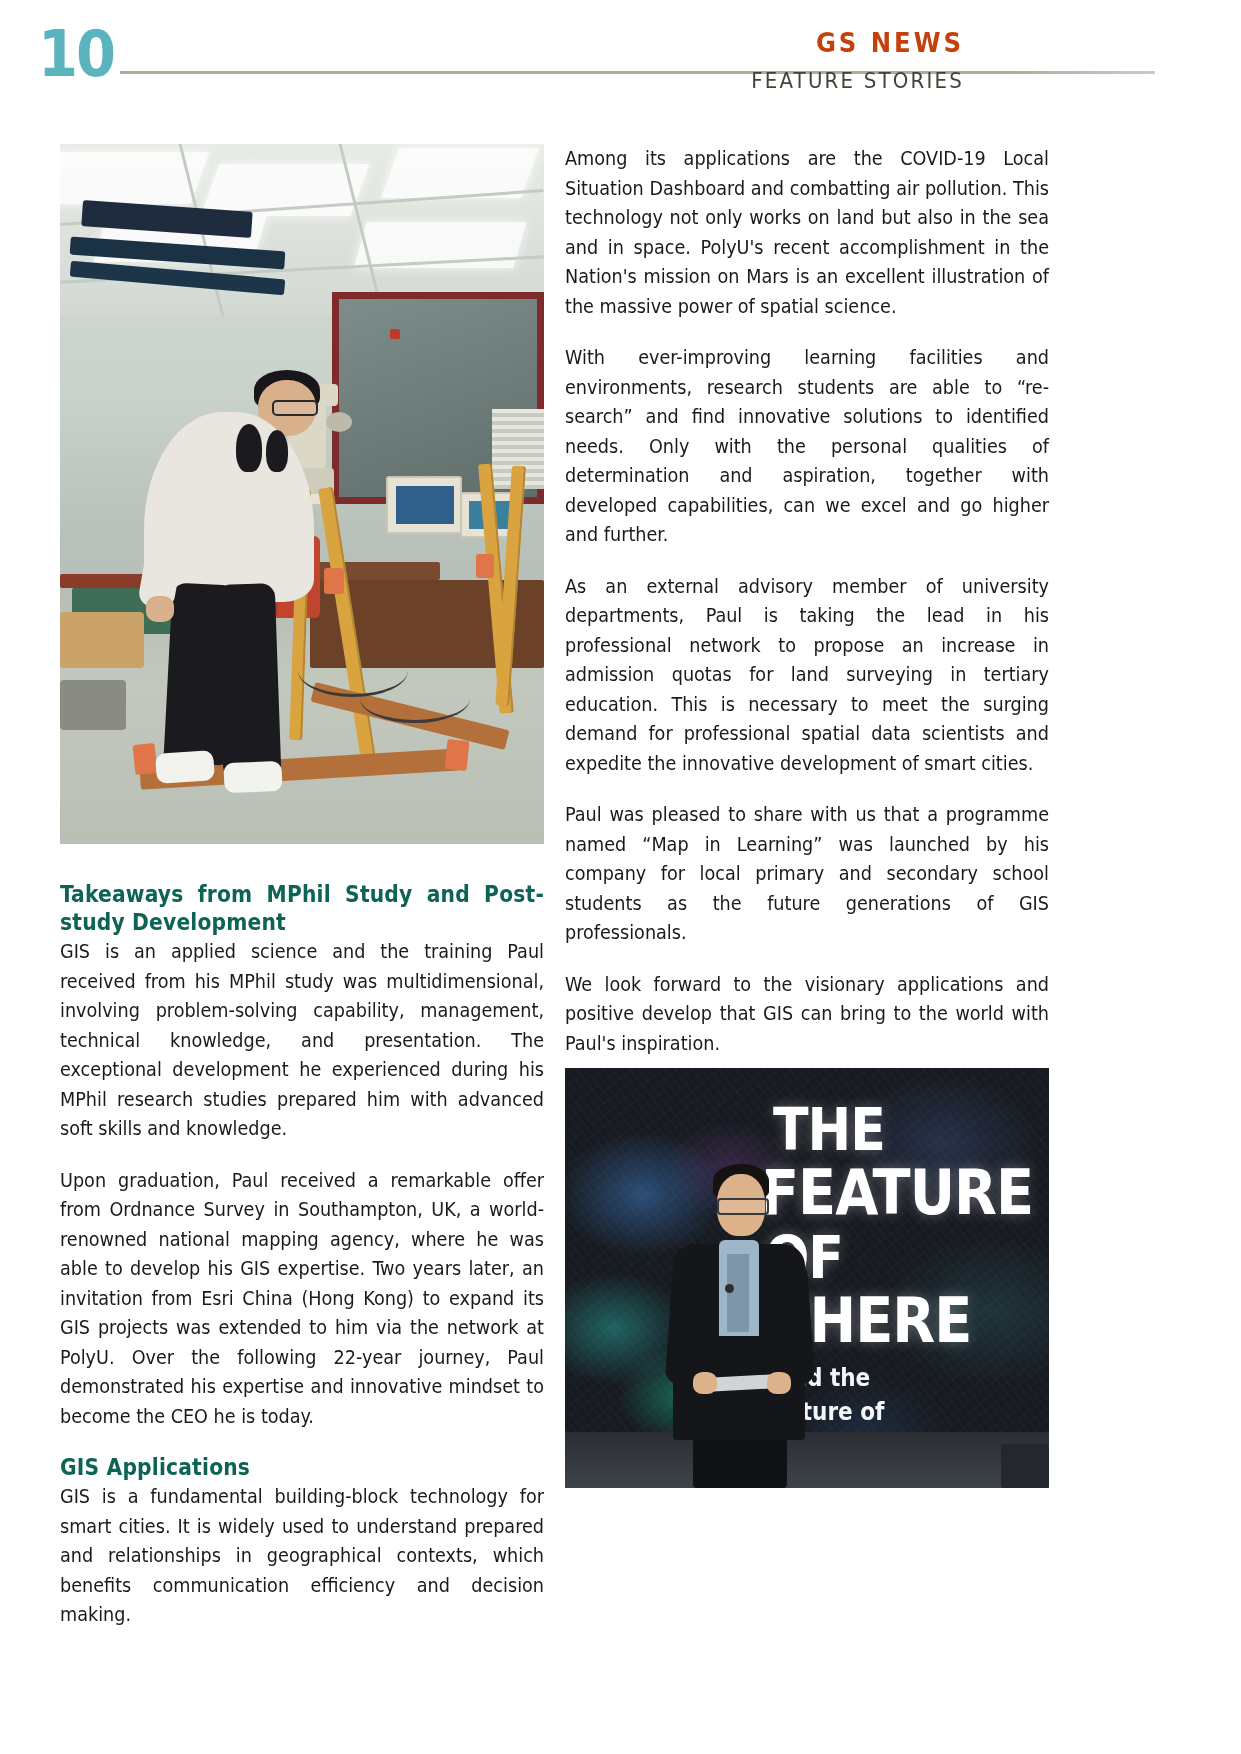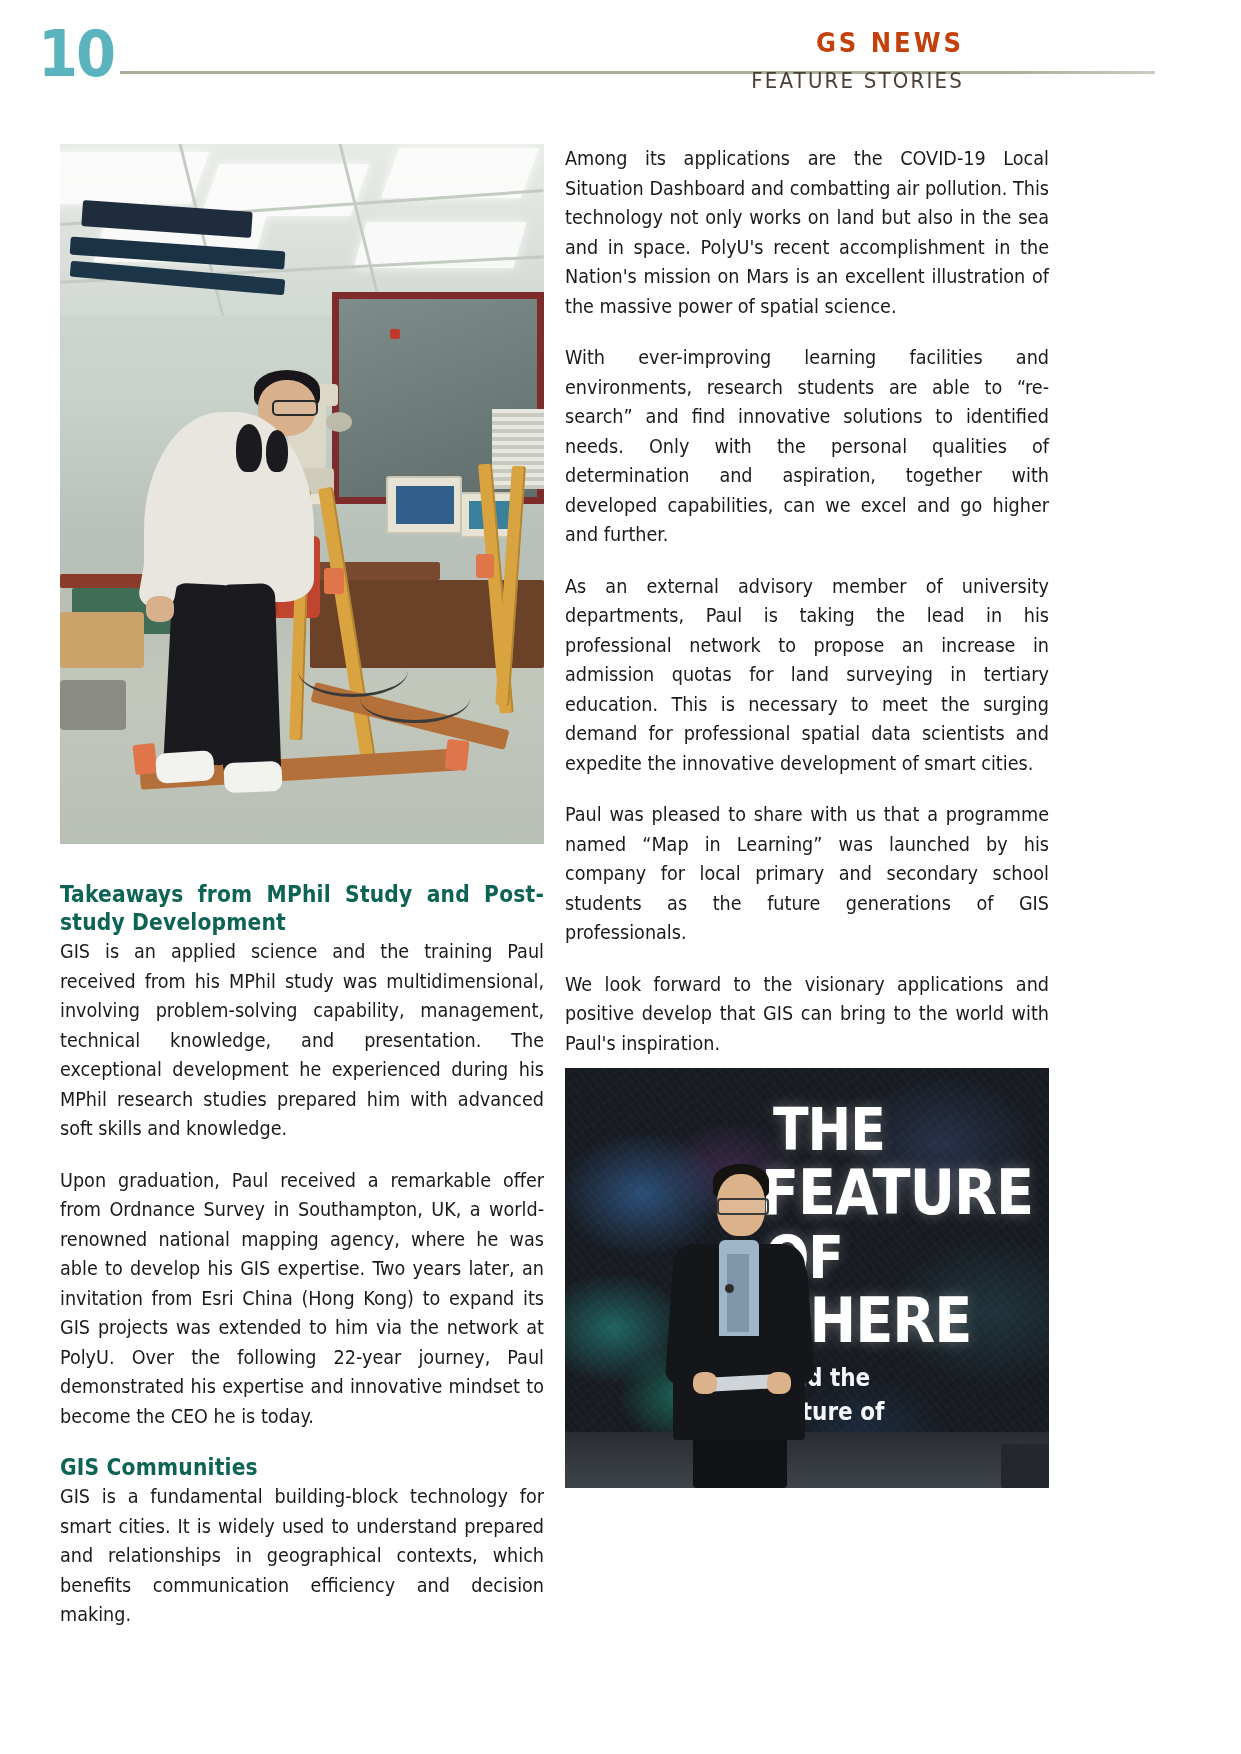--- a/index.html
+++ b/index.html
@@ -391,21 +391,21 @@
     <div style="position:absolute; left:86px; top:452px; width:28px; height:26px; background:#d8b08c; border-radius:40%;"></div>
     <div class="lab-cable" style="left:238px; top:500px; width:110px; height:50px;"></div>
     <div class="lab-cable" style="left:300px; top:530px; width:110px; height:46px;"></div>
     <div style="position:absolute; left:0px; top:536px; width:66px; height:50px; background:#8a8c84; border-radius:4px;"></div>
     <div style="position:absolute; left:0px; top:468px; width:84px; height:56px; background:#caa26a; border-radius:4px;"></div>
   </div>
 
   <h2 class="sec-heading">Takeaways from MPhil Study and Post-study Development</h2>
   <p class="body-text">GIS is an applied science and the training Paul received from his MPhil study was multidimensional, involving problem-solving capability, management, technical knowledge, and presentation. The exceptional development he experienced during his MPhil research studies prepared him with advanced soft skills and knowledge.</p>
   <p class="body-text">Upon graduation, Paul received a remarkable offer from Ordnance Survey in Southampton, UK, a world-renowned national mapping agency, where he was able to develop his GIS expertise. Two years later, an invitation from Esri China (Hong Kong) to expand its GIS projects was extended to him via the network at PolyU. Over the following 22-year journey, Paul demonstrated his expertise and innovative mindset to become the CEO he is today.</p>
-  <h2 class="sec-heading">GIS Communities</h2>
+  <h2 class="sec-heading">GIS Applications</h2>
   <p class="body-text">GIS is a fundamental building-block technology for smart cities. It is widely used to understand prepared and relationships in geographical contexts, which benefits communication efficiency and decision making.</p>
 </div>
 
 <div class="col col-right">
   <p class="body-text">Among its applications are the COVID-19 Local Situation Dashboard and combatting air pollution. This technology not only works on land but also in the sea and in space. PolyU's recent accomplishment in the Nation's mission on Mars is an excellent illustration of the massive power of spatial science.</p>
   <p class="body-text">With ever-improving learning facilities and environments, research students are able to “re-search” and find innovative solutions to identified needs. Only with the personal qualities of determination and aspiration, together with developed capabilities, can we excel and go higher and further.</p>
   <p class="body-text">As an external advisory member of university departments, Paul is taking the lead in his professional network to propose an increase in admission quotas for land surveying in tertiary education. This is necessary to meet the surging demand for professional spatial data scientists and expedite the innovative development of smart cities.</p>
   <p class="body-text">Paul was pleased to share with us that a programme named “Map in Learning” was launched by his company for local primary and secondary school students as the future generations of GIS professionals.</p>
   <p class="body-text tight">We look forward to the visionary applications and positive develop that GIS can bring to the world with Paul's inspiration.</p>
 

